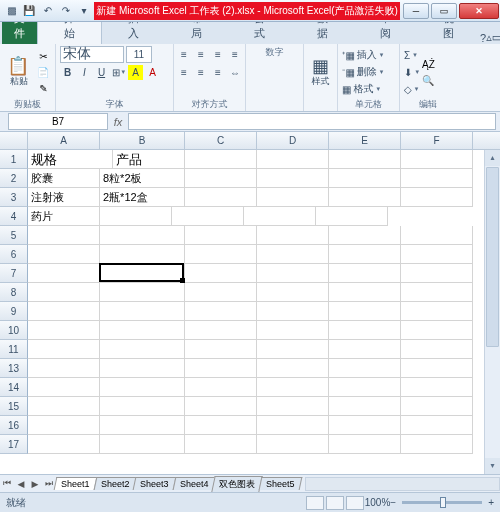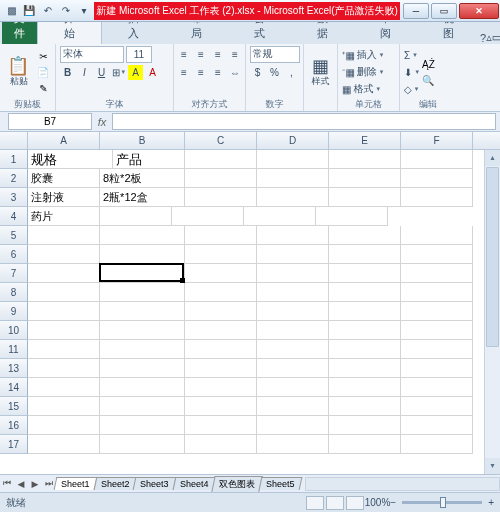--- a/index.html
+++ b/index.html
@@ -24,27 +24,27 @@
   
   .ribbon { height: 68px; background: #f1f5fa; border-bottom: 1px solid #b5c6d8; display: flex; }
   .group { border-right: 1px solid #cfd9e6; padding: 2px 4px 1px 4px; display: flex; flex-direction: column; justify-content: space-between; }
   .group-label { font-size: 9px; color: #5a7089; text-align: center; height: 12px; line-height: 12px; }
   .group-content { flex: 1; display: flex; align-items: center; gap: 2px; }
   .big-btn { width: 30px; height: 44px; display: flex; flex-direction: column; align-items: center; justify-content: center; font-size: 9px; color: #3b5168; }
   .big-btn .ic { font-size: 18px; line-height: 18px; }
   .stack { display: flex; flex-direction: column; gap: 1px; }
   .mini { height: 16px; display: flex; align-items: center; gap: 2px; font-size: 10px; color: #3b5168; }
   .dd { font-size: 7px; color: #5a7089; margin-left: 1px; }
-  .fontbox { width: 64px; height: 17px; border: 1px solid #abc; background: #fff; font-size: 10px; padding-left: 2px; display: flex; align-items: center; }
+  .fontbox { width: 64px; height: 17px; border: 1px solid #abc; background: #fff; font-size: 14px; padding-left: 2px; display: flex; align-items: center; }
   .sizebox { width: 26px; height: 17px; border: 1px solid #abc; background: #fff; font-size: 10px; text-align: center; display: flex; align-items: center; justify-content: center; }
   .sq { width: 15px; height: 15px; display: flex; align-items: center; justify-content: center; font-size: 10px; }
 
   
   .fbar { height: 20px; background: #e7eef7; display: flex; align-items: center; border-bottom: 1px solid #b5c6d8; }
-  .namebox { width: 84px; height: 17px; background: #fff; border: 1px solid #abc; margin-left: 8px; text-align: center; font-size: 10px; line-height: 15px; }
+  .namebox { width: 100px; height: 17px; background: #fff; border: 1px solid #abc; margin-left: 8px; text-align: center; font-size: 10px; line-height: 15px; }
   .fx { width: 20px; text-align: center; font-style: italic; color: #666; font-size: 11px; }
   .formula-in { flex: 1; height: 17px; background: #fff; border: 1px solid #abc; margin-right: 4px; }
 
   
   .grid-area { background: #fff; height: 342px; display: flex; flex-direction: column; }
   .col-headers { display: flex; height: 18px; background: linear-gradient(#f6f9fc,#e0e8f1); border-bottom: 1px solid #b9c8d8; }
   .corner { width: 28px; border-right: 1px solid #b9c8d8; background: linear-gradient(#f6f9fc,#e0e8f1); }
   .colh { border-right: 1px solid #b9c8d8; text-align: center; font-size: 10px; color: #3b5168; line-height: 18px; }
   .rows { flex: 1; overflow: hidden; position: relative; }
   .row { display: flex; height: 19px; }
@@ -156,30 +156,20 @@
         <span class="sq">≡</span>
         <span class="sq">≡</span>
         <span class="sq">≡</span>
         <span class="sq">⇔</span>
       </div>
     </div>
     <div class="group-label">对齐方式</div>
   </div>
 
   <div class="group" style="width:58px">
-    <div class="group-content" style="flex-direction:column;gap:2px">
-      <div class="mini">
-          <div class="fontbox" style="width:50px">常规</div>
-        </div>
-      <div class="mini">
-        <span class="sq">$</span>
-        <span class="sq">%</span>
-        <span class="sq">,</span>
-      </div>
-    </div>
     <div class="group-label">数字</div>
   </div>
 
   <div class="group" style="width:34px">
     <div class="group-content">
       <div class="big-btn">
         <span class="ic">▦</span>
         <span>样式</span>
       </div>
     </div>

